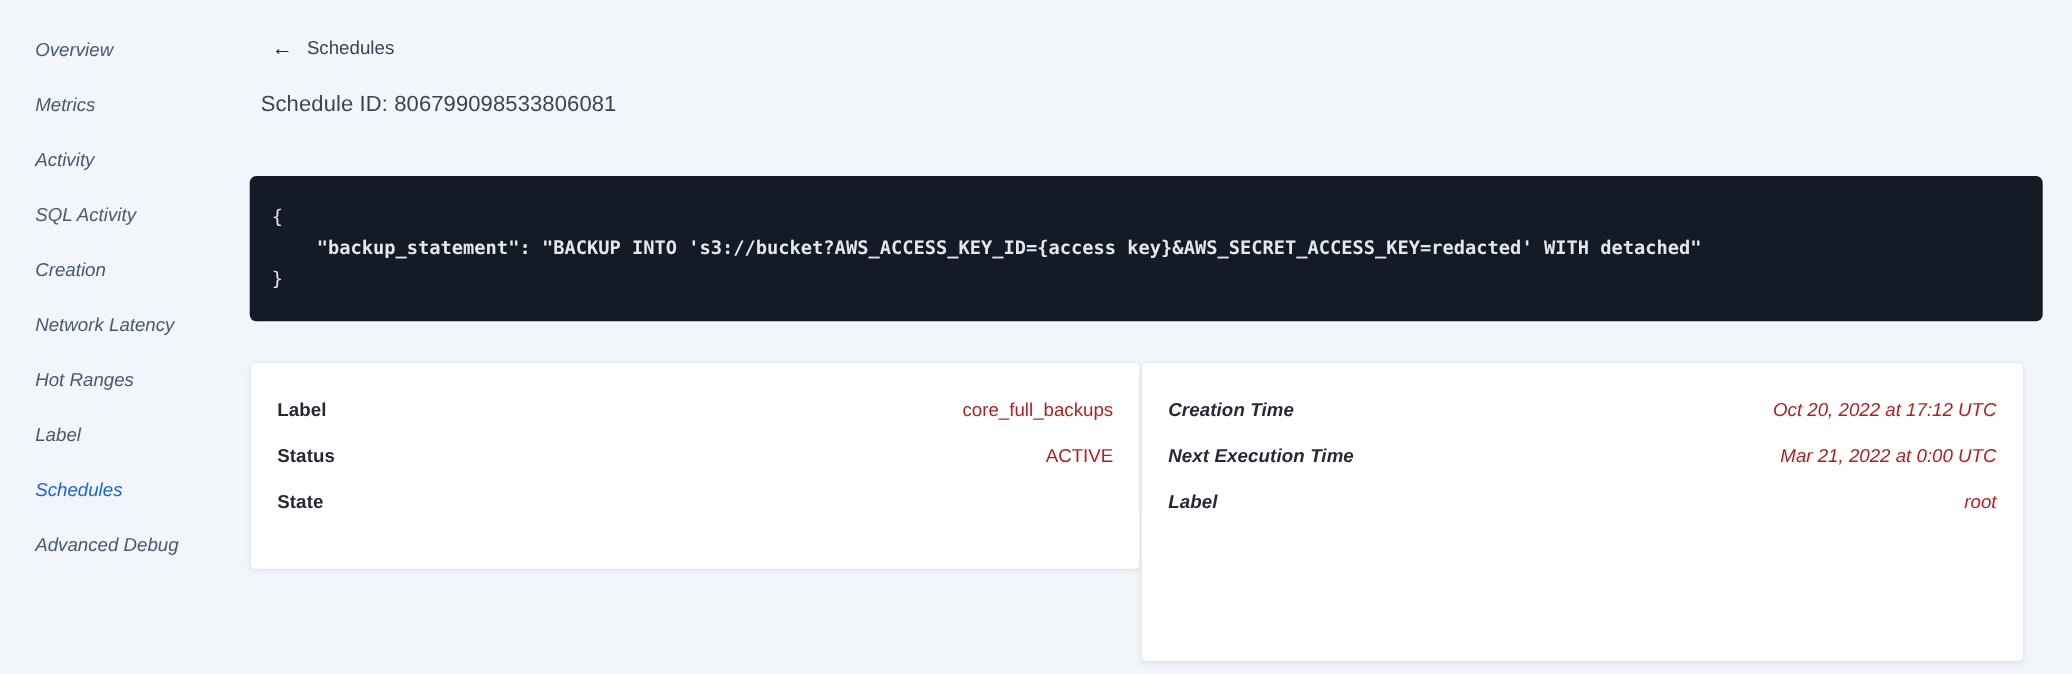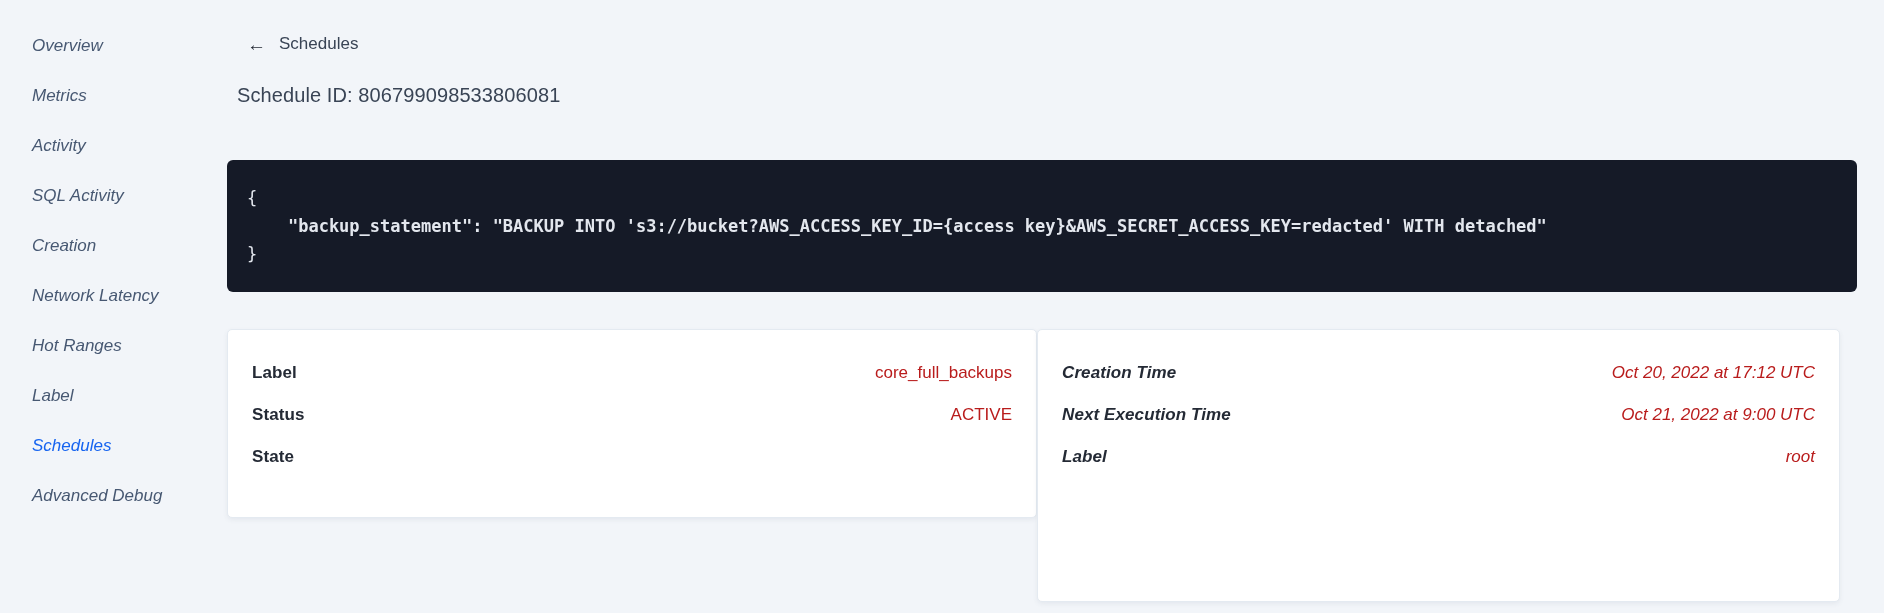--- a/index.html
+++ b/index.html
@@ -160,21 +160,21 @@
       </div>
     </div>
 
     <div class="card details-card">
       <div class="detail-row">
         <span class="detail-label">Creation Time</span>
         <span class="detail-value">Oct 20, 2022 at 17:12 UTC</span>
       </div>
       <div class="detail-row">
         <span class="detail-label">Next Execution Time</span>
-        <span class="detail-value">Oct 21, 2022 at 9:00 UTC</span>
+        <span class="detail-value">Mar 21, 2022 at 0:00 UTC</span>
       </div>
       <div class="detail-row">
         <span class="detail-label">Label</span>
         <span class="detail-value">root</span>
       </div>
     </div>
 
   </div>
 </div>
 

